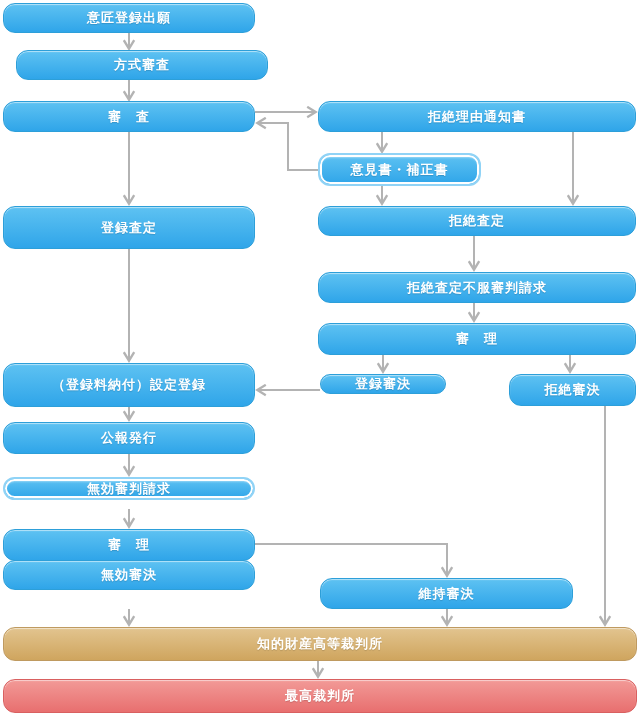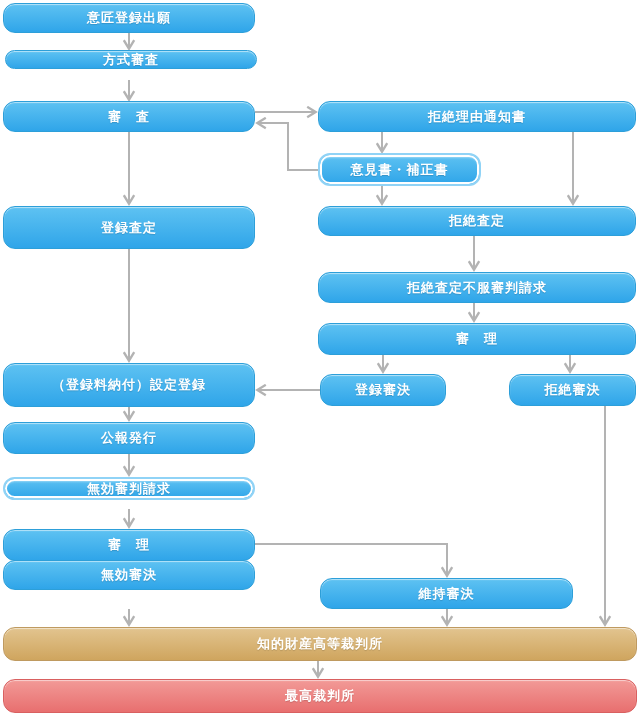--- a/index.html
+++ b/index.html
@@ -68,42 +68,42 @@
     <path class="arrow" marker-end="url(#ah)" d="M129,561 V575"></path>
     <path class="arrow" marker-end="url(#ah)" d="M255,544 H447 V575"></path>
     <path class="arrow" marker-end="url(#ah)" d="M129,609 V624"></path>
     <path class="arrow" marker-end="url(#ah)" d="M447,609 V624"></path>
     <path class="arrow" marker-end="url(#ah)" d="M605,406 V624"></path>
     <path class="arrow" marker-end="url(#ah)" d="M318,661 V676"></path>
   </svg>
 
   <div class="node blue" style="left:3px;top:3px;width:252px;height:30px">意匠登録出願</div>
 
-  <div class="node blue" style="left:5px;top:50px;width:252px;height:19px">方式審査</div>
+  <div class="node blue" style="left:16px;top:50px;width:252px;height:30px">方式審査</div>
 
   <div class="node blue" style="left:3px;top:101px;width:252px;height:31px">審　査</div>
 
   <div class="node blue" style="left:318px;top:101px;width:318px;height:31px">拒絶理由通知書</div>
 
   <div class="node blue double" style="left:318px;top:153px;width:163px;height:33px">意見書・補正書</div>
 
   <div class="node blue" style="left:3px;top:206px;width:252px;height:43px">登録査定</div>
 
   <div class="node blue" style="left:318px;top:206px;width:318px;height:30px">拒絶査定</div>
 
   <div class="node blue" style="left:318px;top:272px;width:318px;height:31px">拒絶査定不服審判請求</div>
 
   <div class="node blue" style="left:318px;top:323px;width:318px;height:32px">審　理</div>
 
   <div class="node blue two-line" style="left:3px;top:363px;width:252px;height:44px">
     <span>（登録料納付）</span>
     <span>設定登録</span>
   </div>
 
-  <div class="node blue" style="left:320px;top:374px;width:126px;height:32px">登録審決</div>
+  <div class="node blue" style="left:320px;top:374px;width:126px;height:20px">登録審決</div>
 
   <div class="node blue" style="left:509px;top:374px;width:127px;height:32px">拒絶審決</div>
 
   <div class="node blue" style="left:3px;top:422px;width:252px;height:32px">公報発行</div>
 
   <div class="node blue double" style="left:3px;top:477px;width:252px;height:23px">無効審判請求</div>
 
   <div class="node blue" style="left:3px;top:529px;width:252px;height:32px">審　理</div>
 
   <div class="node blue" style="left:3px;top:560px;width:252px;height:30px">無効審決</div>

